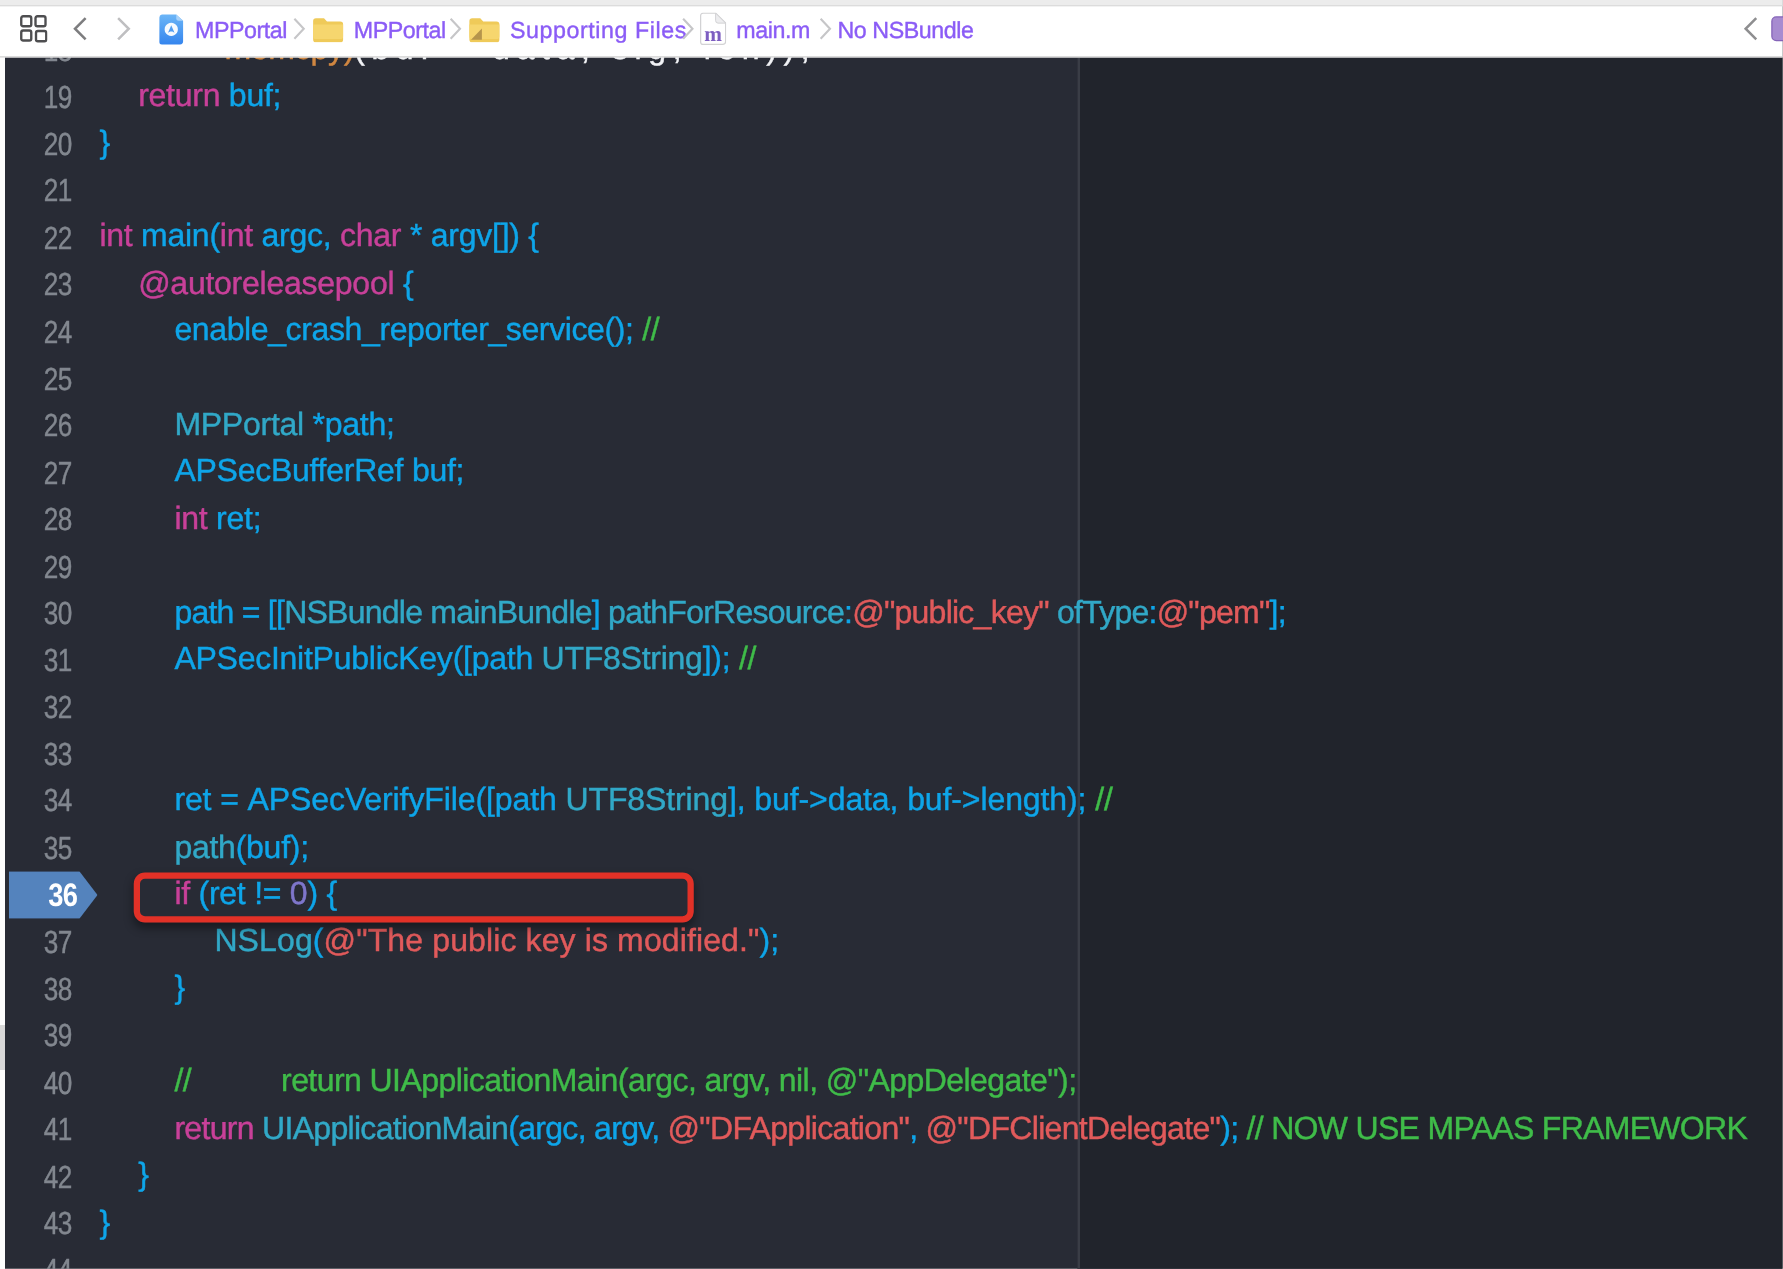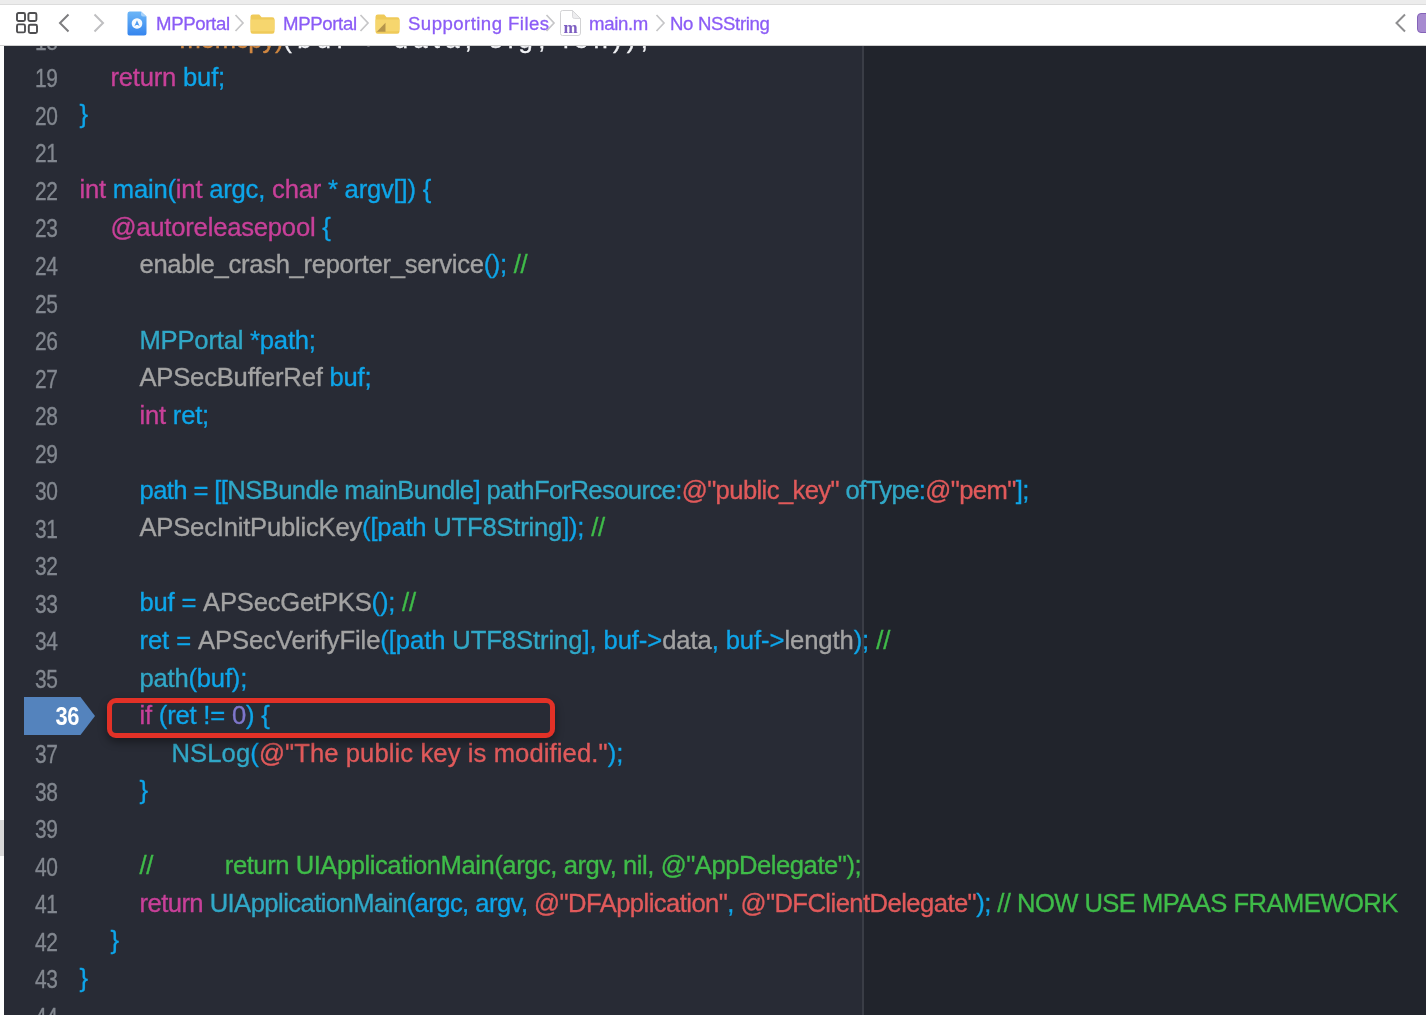--- a/index.html
+++ b/index.html
@@ -2,24 +2,24 @@
 <html><head><meta charset="utf-8">
 <style>
 html,body{margin:0;padding:0;width:1426px;height:1015px;overflow:hidden;background:#fff;}
 #stage{position:absolute;inset:0;font-family:"Liberation Sans",sans-serif;}
 #editor{position:absolute;left:3.5px;top:0;right:0;bottom:0;background:#282b35;}
 #rightdark{position:absolute;left:858px;top:46px;right:0;bottom:0;background:#21242c;border-left:2px solid #3a3d46;}
 .row{position:absolute;left:0;right:0;height:38px;line-height:37.6px;font-size:25.6px;white-space:pre;-webkit-text-stroke:0.35px currentColor;}
 .num{position:absolute;left:0;top:1.5px;width:53.5px;text-align:right;color:#82878f;font-size:25.5px;letter-spacing:-0.5px;transform:scaleX(0.82);transform-origin:100% 50%;}
 .code{position:absolute;top:0;}
 i{font-style:normal}
-.w18{color:#f2f3f6;letter-spacing:5.3px} .k{color:#c84099} .w{color:#0ea5e9} .c{color:#3fbc49} .g{color:#a3a3a3}
+.w18{color:#f2f3f6;letter-spacing:5.3px} .k{color:#c84099} .w{color:#0ea5e9} .c{color:#3fbc49} .g{color:#0ea5e9}
 .t{color:#31a8c7} .s{color:#e15a5b} .n{color:#7e76cb} .o{color:#d08741}
 #banner36{position:absolute;left:3.5px;top:697px;width:72px;height:38px;background:#5483bd;
- clip-path:polygon(0 0,56.5px 0,71px 19px,56.5px 38px,0 38px);margin-left:17px;}
+ clip-path:polygon(0 0,56.5px 0,71px 19px,56.5px 38px,0 38px);}
 #banner36 b{position:absolute;left:0;top:0.5px;width:55px;height:38px;line-height:37.6px;text-align:right;color:#fff;font-size:26px;font-weight:700;letter-spacing:-0.5px;transform:scaleX(0.84);transform-origin:100% 50%;}
 #redrect{position:absolute;left:103px;top:698px;width:448px;height:40px;border:5px solid #e23127;border-radius:9px;box-sizing:border-box;box-shadow:0 4px 8px rgba(0,0,0,0.4);}
 #topbar{position:absolute;left:0;top:0;right:0;height:46px;background:#fff;border-bottom:1px solid #cfcfcf;box-sizing:border-box;}
 #topbar .grayTop{position:absolute;left:0;top:0;right:0;height:4px;background:#ececec;border-bottom:1px solid #dcdcdc;}
 .bartext{position:absolute;top:0;height:46px;line-height:48px;font-size:18.6px;color:#8b5cf6;letter-spacing:-0.35px;white-space:pre;-webkit-text-stroke:0.3px currentColor;}
 #leftstrip{position:absolute;left:0;top:46px;width:3.5px;bottom:0;background:#fdfdfd;}
 #thumb{position:absolute;left:0;top:820px;width:3.5px;height:36px;background:#d8d8d8;}
 </style></head>
 <body>
 <div id="stage">
@@ -36,21 +36,21 @@
 <div class="row" style="top:208.9px"><span class="num">23</span><span class="code" id="L23" style="left:107px;letter-spacing:-0.2px"><i class="k">@autoreleasepool</i><i class="w">&nbsp;{</i></span></div>
 <div class="row" style="top:246.4px"><span class="num">24</span><span class="code" id="L24" style="left:136px;letter-spacing:-0.3px"><i class="g">enable_crash_reporter_service</i><i class="w">();&nbsp;</i><i class="c">//</i></span></div>
 <div class="row" style="top:284.0px"><span class="num">25</span><span class="code" id="L25" style="left:136px;letter-spacing:-0.2px"></span></div>
 <div class="row" style="top:321.5px"><span class="num">26</span><span class="code" id="L26" style="left:136px;letter-spacing:-0.2px"><i class="t">MPPortal</i><i class="w">&nbsp;*path;</i></span></div>
 <div class="row" style="top:359.1px"><span class="num">27</span><span class="code" id="L27" style="left:136px;letter-spacing:-0.2px"><i class="g">APSecBufferRef</i><i class="w">&nbsp;buf;</i></span></div>
 <div class="row" style="top:396.6px"><span class="num">28</span><span class="code" id="L28" style="left:136px;letter-spacing:-0.2px"><i class="k">int</i><i class="w">&nbsp;ret;</i></span></div>
 <div class="row" style="top:434.2px"><span class="num">29</span><span class="code" id="L29" style="left:136px;letter-spacing:-0.2px"></span></div>
 <div class="row" style="top:471.7px"><span class="num">30</span><span class="code" id="L30" style="left:136px;letter-spacing:-0.6px"><i class="w">path&nbsp;=&nbsp;[[</i><i class="t">NSBundle</i><i class="w">&nbsp;</i><i class="t">mainBundle</i><i class="w">]&nbsp;</i><i class="t">pathForResource</i><i class="w">:</i><i class="s">@"public_key"</i><i class="w">&nbsp;</i><i class="t">ofType</i><i class="w">:</i><i class="s">@"pem"</i><i class="w">];</i></span></div>
 <div class="row" style="top:509.2px"><span class="num">31</span><span class="code" id="L31" style="left:136px;letter-spacing:-0.2px"><i class="g">APSecInitPublicKey</i><i class="w">([path&nbsp;</i><i class="t">UTF8String</i><i class="w">]);&nbsp;</i><i class="c">//</i></span></div>
 <div class="row" style="top:546.8px"><span class="num">32</span><span class="code" id="L32" style="left:136px;letter-spacing:-0.2px"></span></div>
-<div class="row" style="top:584.4px"><span class="num">33</span><span class="code" id="L33" style="left:136px;letter-spacing:-0.2px"><i class="w">buf&nbsp;=&nbsp;</i><i class="g">APSecGetPKS</i><i class="w">();&nbsp;</i><i class="c">//</i></span></div>
+<div class="row" style="top:584.4px"><span class="num">33</span></div>
 <div class="row" style="top:621.9px"><span class="num">34</span><span class="code" id="L34" style="left:136px;letter-spacing:-0.08px"><i class="w">ret&nbsp;=&nbsp;</i><i class="g">APSecVerifyFile</i><i class="w">([path&nbsp;</i><i class="t">UTF8String</i><i class="w">],&nbsp;buf-&gt;</i><i class="g">data</i><i class="w">,&nbsp;buf-&gt;</i><i class="g">length</i><i class="w">);&nbsp;</i><i class="c">//</i></span></div>
 <div class="row" style="top:659.5px"><span class="num">35</span><span class="code" id="L35" style="left:136px;letter-spacing:-0.2px"><i class="t">path</i><i class="w">(buf);</i></span></div>
 <div class="row" style="top:697.0px"><span class="code" id="L36" style="left:136px;letter-spacing:-0.2px"><i class="k">if</i><i class="w">&nbsp;(ret&nbsp;!=&nbsp;</i><i class="n">0</i><i class="w">)&nbsp;{</i></span></div>
 <div class="row" style="top:734.5px"><span class="num">37</span><span class="code" id="L37" style="left:168px;letter-spacing:0.1px"><i class="t">NSLog</i><i class="w">(</i><i class="s">@"The&nbsp;public&nbsp;key&nbsp;is&nbsp;modified."</i><i class="w">);</i></span></div>
 <div class="row" style="top:772.1px"><span class="num">38</span><span class="code" id="L38" style="left:136px;letter-spacing:-0.2px"><i class="w">}</i></span></div>
 <div class="row" style="top:809.6px"><span class="num">39</span><span class="code" id="L39" style="left:136px;letter-spacing:-0.2px"></span></div>
 <div class="row" style="top:847.2px"><span class="num">40</span><span class="code" id="L40" style="left:136px;letter-spacing:-0.45px"><i class="c">//</i><i style="display:inline-block;width:72px"></i><i class="c">return&nbsp;UIApplicationMain(argc,&nbsp;argv,&nbsp;nil,&nbsp;@"AppDelegate");</i></span></div>
 <div class="row" style="top:884.8px"><span class="num">41</span><span class="code" id="L41" style="left:136px;letter-spacing:-0.55px"><i class="k">return</i><i class="w">&nbsp;</i><i class="t">UIApplicationMain</i><i class="w">(argc,&nbsp;argv,&nbsp;</i><i class="s">@"DFApplication"</i><i class="w">,&nbsp;</i><i class="s">@"DFClientDelegate"</i><i class="w">);&nbsp;</i><i class="c">//&nbsp;NOW&nbsp;USE&nbsp;MPAAS&nbsp;FRAMEWORK</i></span></div>
 <div class="row" style="top:922.3px"><span class="num">42</span><span class="code" id="L42" style="left:107px;letter-spacing:-0.2px"><i class="w">}</i></span></div>
 <div class="row" style="top:959.8px"><span class="num">43</span><span class="code" id="L43" style="left:76px;letter-spacing:-0.2px"><i class="w">}</i></span></div>
@@ -109,18 +109,18 @@
       </svg>
     <svg style="position:absolute;left:560px;top:10px" width="21" height="26" viewBox="0 0 21 26">
       <path d="M2.5 0.5 h10 l8 8 v14.5 a2.5 2.5 0 0 1 -2.5 2.5 h-15.5 a2 2 0 0 1 -2 -2 v-21 a2 2 0 0 1 2 -2 Z" fill="#fff" stroke="#d2d2d4" stroke-width="1"></path>
       <path d="M12.5 0.5 l8 8 h-6 a2 2 0 0 1 -2 -2 Z" fill="#ededef" stroke="#d2d2d4" stroke-width="0.8"></path>
       <text x="10.5" y="23" text-anchor="middle" font-family="Liberation Serif,serif" font-size="17" font-weight="bold" fill="#7d5ec1">m</text>
     </svg>
     <span class="bartext" style="left:589px">main.m</span>
     <svg style="position:absolute;top:14px;left:655px" width="11" height="18" viewBox="0 0 11 18">
         <path d="M1.5 1 L9 9 L1.5 17" fill="none" stroke="#c6c6c8" stroke-width="1.7"></path>
       </svg>
-    <span class="bartext" style="left:670px">No NSString</span>
+    <span class="bartext" style="left:670px">No NSBundle</span>
     <svg style="position:absolute;left:1394px;top:13px" width="13" height="20" viewBox="0 0 13 20">
         <path d="M11 1.5 L2.5 10 L11 18.5" fill="none" stroke="#8e8e90" stroke-width="2"></path>
       </svg>
     <div style="position:absolute;left:1417px;top:13px;width:14px;height:20px;background:#a78bd0;border:1.5px solid #8463b8;border-radius:4px;box-sizing:border-box;"></div>
   </div>
 </div>
 </body></html>

